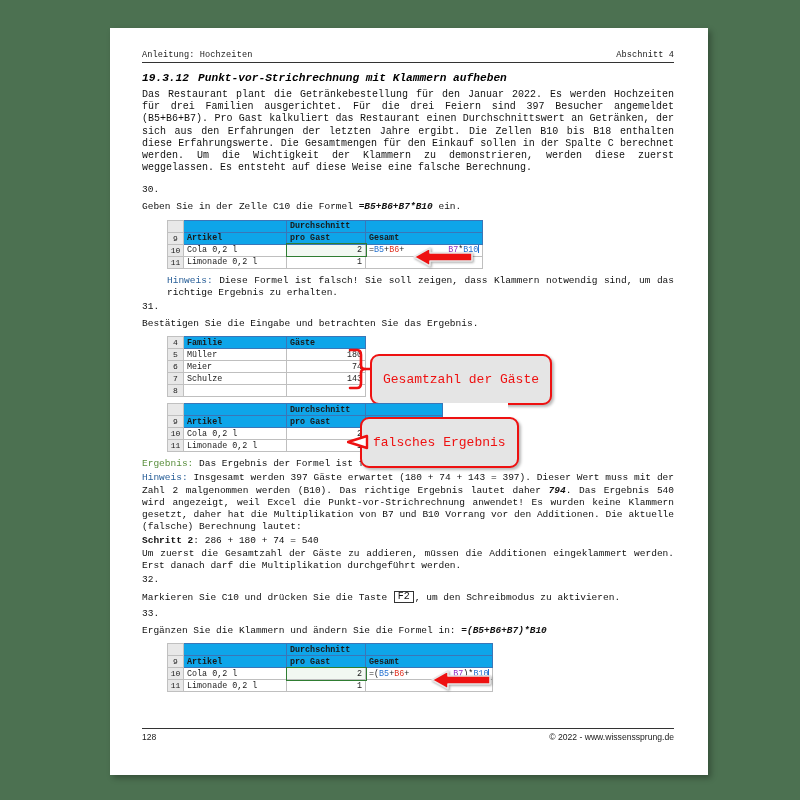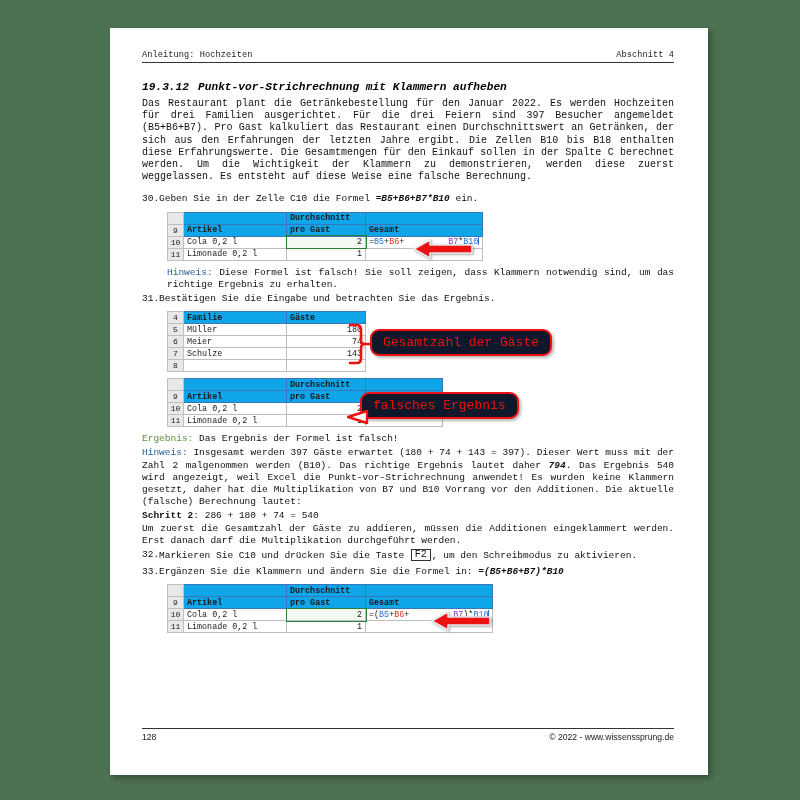--- a/index.html
+++ b/index.html
@@ -40,37 +40,38 @@
     padding-bottom: 2px;
     border-bottom: 1px solid #333;
   }
   .runhead span { letter-spacing: 0.1px; }
 
   
   h2.sec {
     font-size: 11.2px;
     font-weight: bold;
     font-style: italic;
-    margin: 18px 0 5px 0;
+    margin: 9px 0 5px 0;
     color: #000;
   }
   h2.sec .num { margin-right: 9px; }
   p.body {
     font-size: 10px;
     line-height: 12.2px;
     margin: 0 0 10px 0;
     color: #111;
     text-align: justify;
   }
   .step {
     font-size: 9.5px;
     line-height: 12.2px;
     margin: 0 0 4px 0;
     color: #111;
     display: flex;
+    flex-direction: column;
   }
   .step .no { width: 17px; flex: 0 0 17px; }
   .step .txt { flex: 1 1 auto; }
   b.form {
     font-weight: bold;
     font-style: italic;
   }
   .note {
     font-size: 9.5px;
     line-height: 12.2px;
@@ -160,24 +161,24 @@
   .arrow {
     position: absolute;
     width: 62px;
     height: 22px;
     filter: drop-shadow(1.5px 1.5px 1.2px rgba(0,0,0,0.35));
   }
   .callout {
     position: absolute;
     border: 2.4px solid #ee1111;
     border-radius: 9px;
-    background: #0f172a;
+    background: #e5e5e5;
     color: #ee1111;
     font-size: 13px;
-    padding: 4px 11px;
+    padding: 16px 11px;
     white-space: nowrap;
     box-shadow: 2px 2px 3px rgba(0,0,0,0.28);
   }
   .brace {
     position: absolute;
   }
   .callout-tail {
     position: absolute;
   }
 

